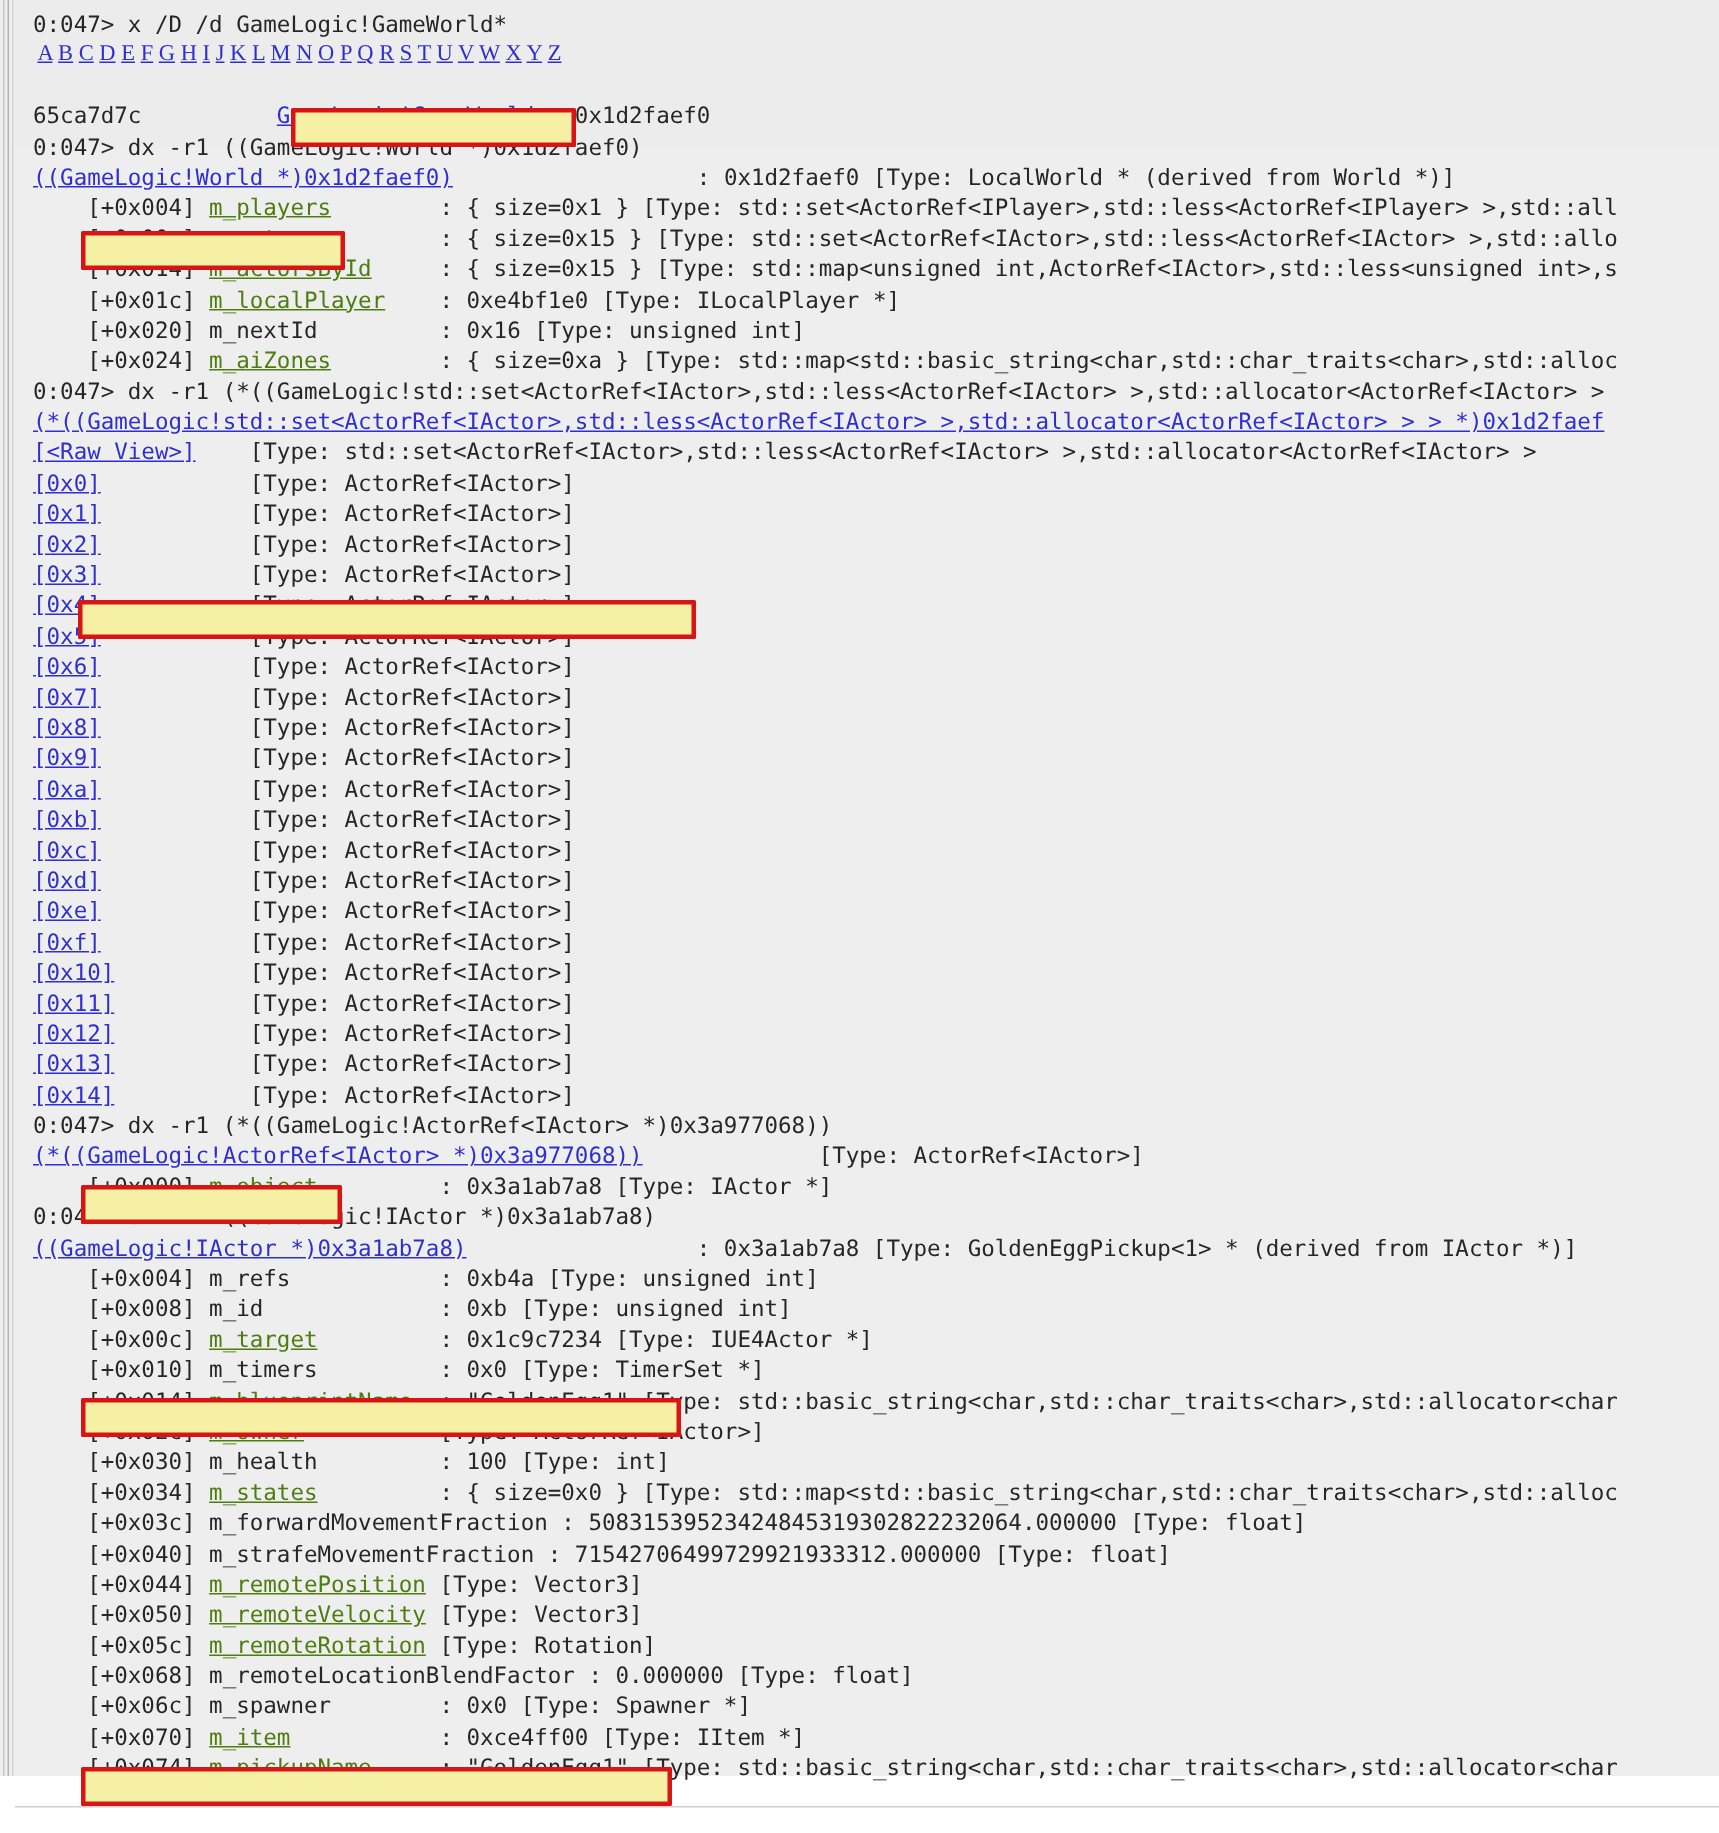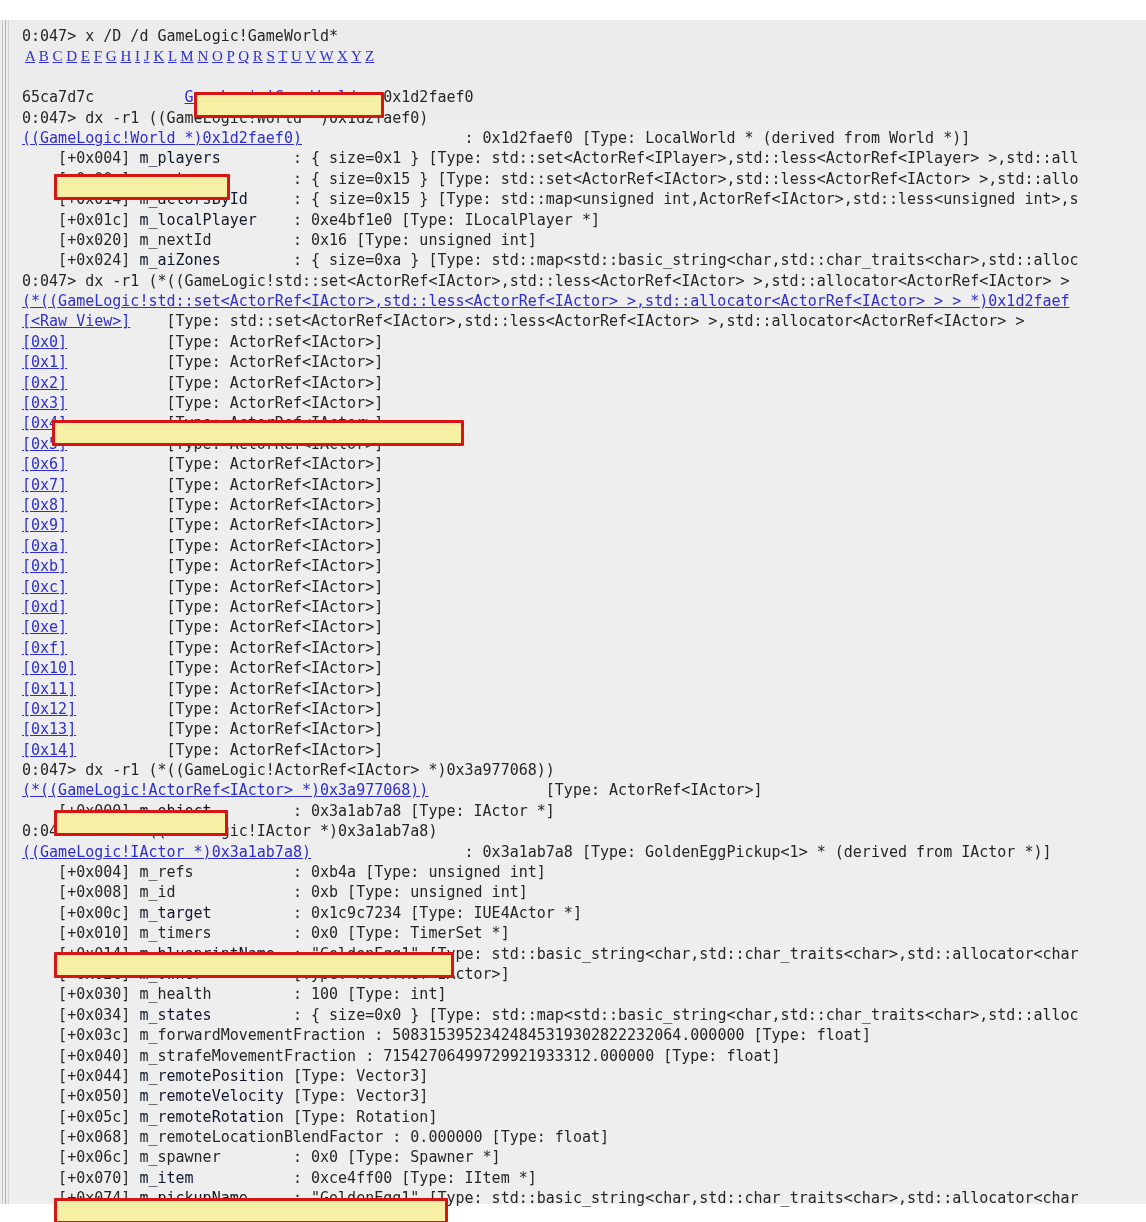--- a/index.html
+++ b/index.html
@@ -14,21 +14,20 @@
     font-family: "DejaVu Sans Mono", "Liberation Mono", monospace;
   }
 
   
   #dbg-window {
     position: relative;
     width: 1146px;
     height: 1184px;
     background: #eeeeee;
     box-sizing: border-box;
-    margin-top: 20px;
   }
   .frame-line {
     position: absolute;
     top: 0;
     bottom: 0;
     width: 1px;
     background: #a9a9a9;
   }
   .frame-line.l1 { left: 2px;  background:#c4c4c4; }
   .frame-line.l2 { left: 5px;  background:#b3b3b3; }
@@ -71,21 +70,22 @@
     height: 20.4px;
     white-space: pre;
     position: relative;
   }
 
   .lnk {
     color: #2f2fd0;
     text-decoration: underline;
   }
   .lnk-purple {
-    color: #0f172a;
+    color: #4d7c0f;
+    text-decoration: underline;
   }
   .plain { color: #262626; }
 
   
   #alpha-row {
     white-space: pre;
     font-family: Liberation Serif, serif;
   }
   #alpha-row a {
     color: #2f2fd0;

